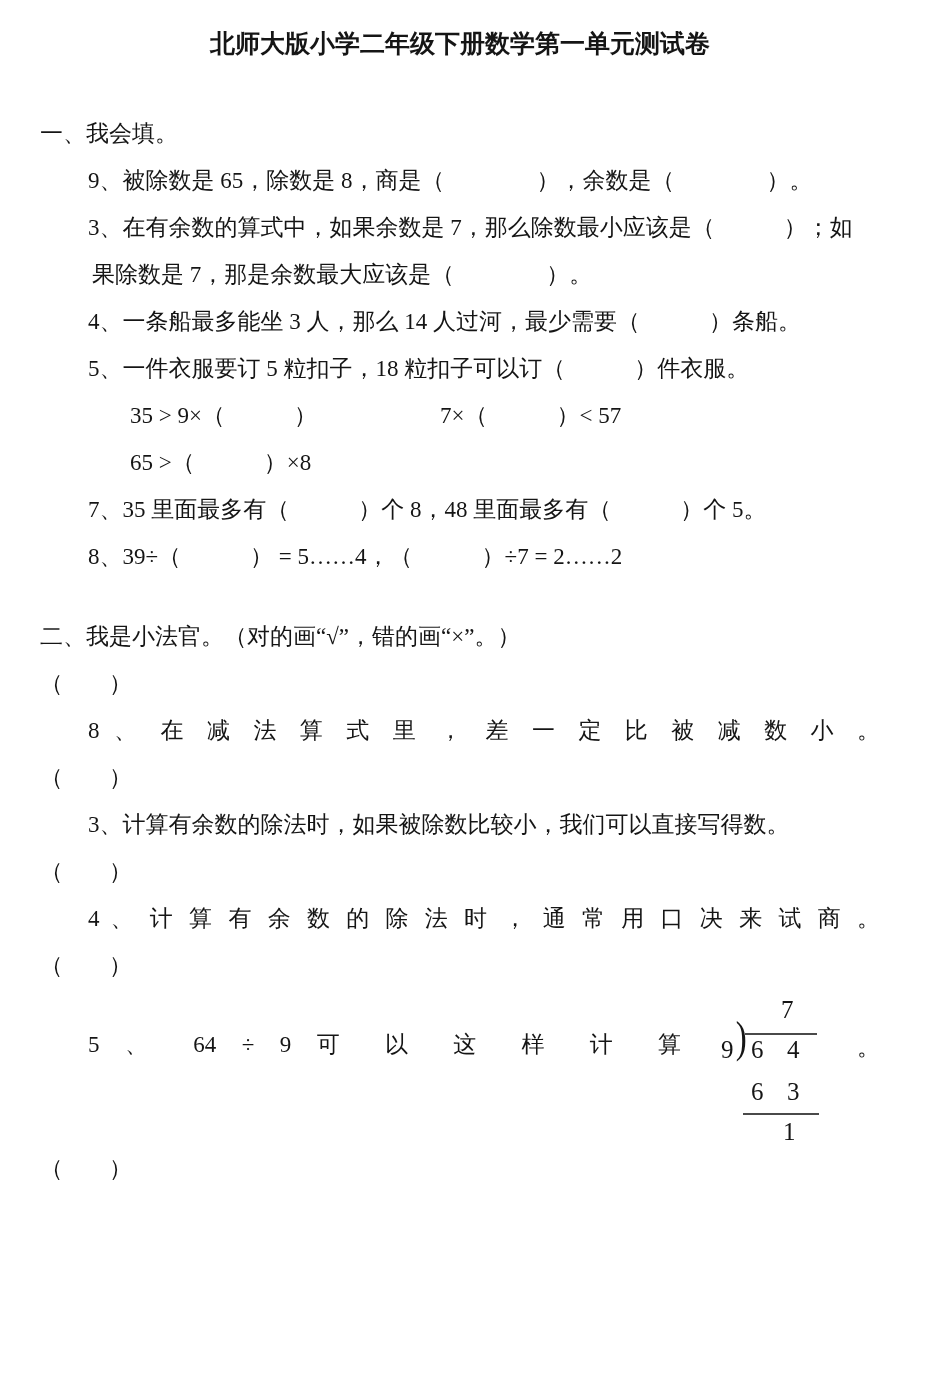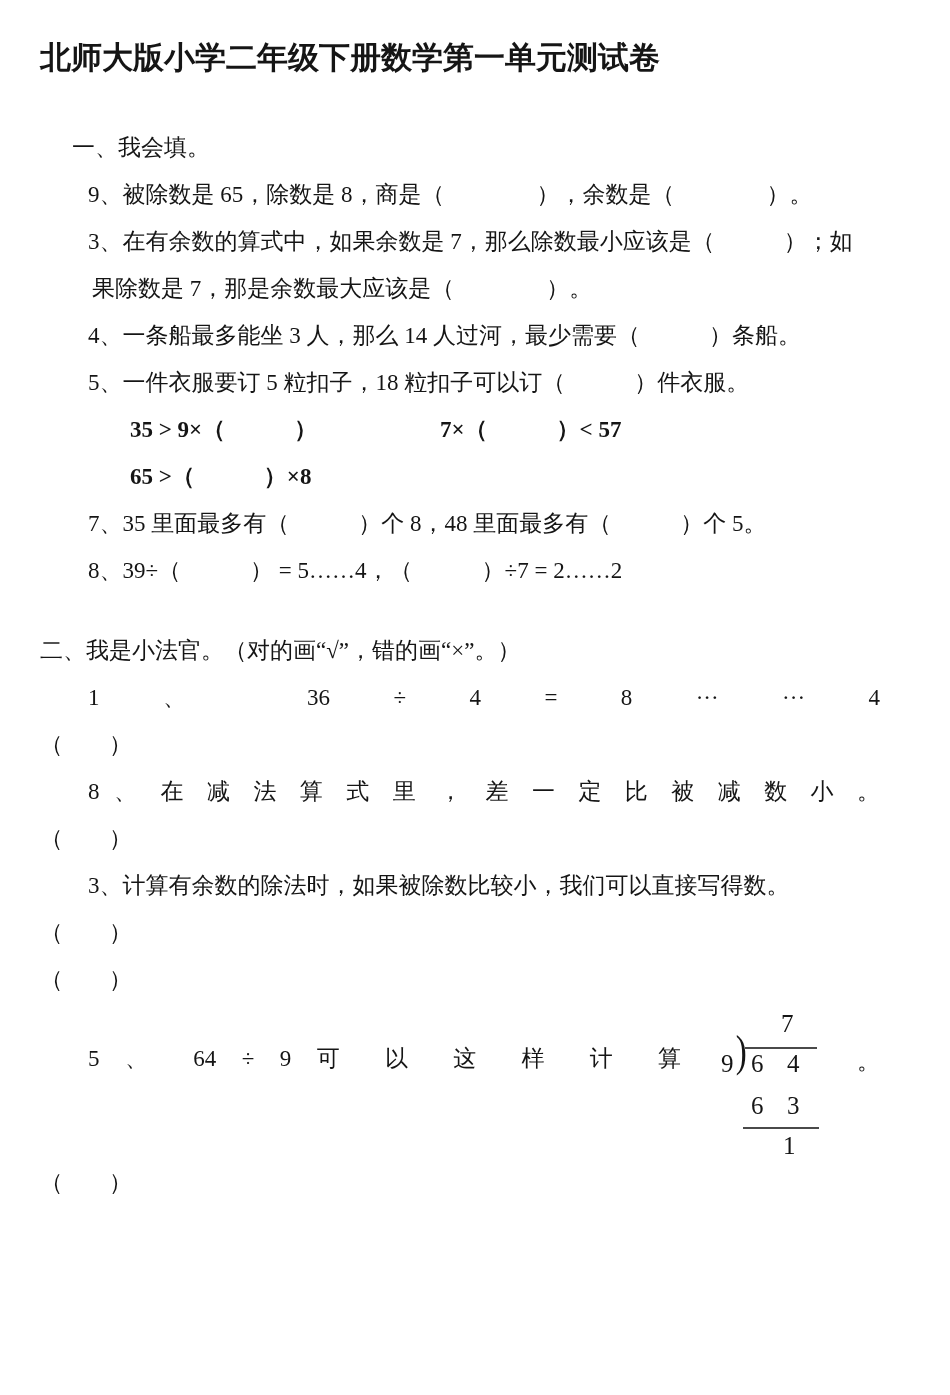--- a/index.html
+++ b/index.html
@@ -5,36 +5,36 @@
   html,body { margin:0; padding:0; background:#ffffff; }
   body {
     width:950px; height:1395px; overflow:hidden;
     color:#151515;
     font-family:"Liberation Serif","DejaVu Serif",serif;
     font-size:23px;
   }
   .page { padding:0 70px 0 40px; }
 
   .title {
-    text-align:left; font-weight:bold; font-size:31px;
-    padding-top:36px; height:44px; line-height:44px;
+    text-align:center; font-weight:bold; font-size:25px;
+    padding-top:22px; height:44px; line-height:44px;
   }
 
   .line { height:47px; line-height:47px; white-space:normal; }
   .sec-heading { height:47px; line-height:47px; }
-  .sec1-heading { margin-top:44px;margin-left:32px; }
+  .sec1-heading { margin-top:44px; }
   .sec2-heading { margin-top:33px; }
 
   .indent  { padding-left:48px; }
   .indent2 { padding-left:52px; }
   .indent3 { padding-left:90px; }
 
   .just { text-align:justify; text-align-last:justify; }
 
-  .cols { display:flex;font-weight:bold; }
+  .cols { display:flex; }
   .col-a { display:inline-block; width:310px; }
   .col-b { display:inline-block; }
 
   .judge-line { height:47px; line-height:47px; }
 
   
   .s5-row { display:flex; align-items:center; height:152px; margin-top:4px; }
   .s5-text { flex:1 1 auto; display:block; text-align:justify; text-align-last:justify;
              position:relative; top:-25px; margin-right:40px; }
   .s5-period { position:relative; top:-22px; margin-left:18px; }
@@ -76,29 +76,29 @@
     <div class="line indent3 cols">
       <span class="col-b">65 &gt;（　　　）×8</span>
     </div>
     <div class="line indent">7、35 里面最多有（　　　）个 8，48 里面最多有（　　　）个 5。</div>
     <div class="line indent">8、39÷（　　　） = 5……4，（　　　）÷7 = 2……2</div>
   </div>
 
   <div>
     <div class="sec-heading sec2-heading">二、我是小法官。（对的画“√”，错的画“×”。）</div>
 
-    <div class="line indent just">1 、 36 ÷ 4 = 8 ··· ··· 4</div>
     <div class="judge-line">（　　）</div>
 
     <div class="line indent just">8 、 在 减 法 算 式 里 ， 差 一 定 比 被 减 数 小 。</div>
     <div class="judge-line">（　　）</div>
 
     <div class="line indent">3、计算有余数的除法时，如果被除数比较小，我们可以直接写得数。</div>
     <div class="judge-line">（　　）</div>
 
+    <div class="line indent just">4 、 计 算 有 余 数 的 除 法 时 ， 通 常 用 口 决 来 试 商 。</div>
     <div class="judge-line">（　　）</div>
 
     <div class="s5-row indent">
       <span class="s5-text">5 、 64 ÷ 9 可 以 这 样 计 算</span>
       <div class="ld">
         <span class="ld-quot">7</span>
         <span class="ld-divisor">9</span>
         <span class="ld-bracket">)</span>
         <div class="ld-vinc"></div>
         <span class="ld-d1">6</span>

